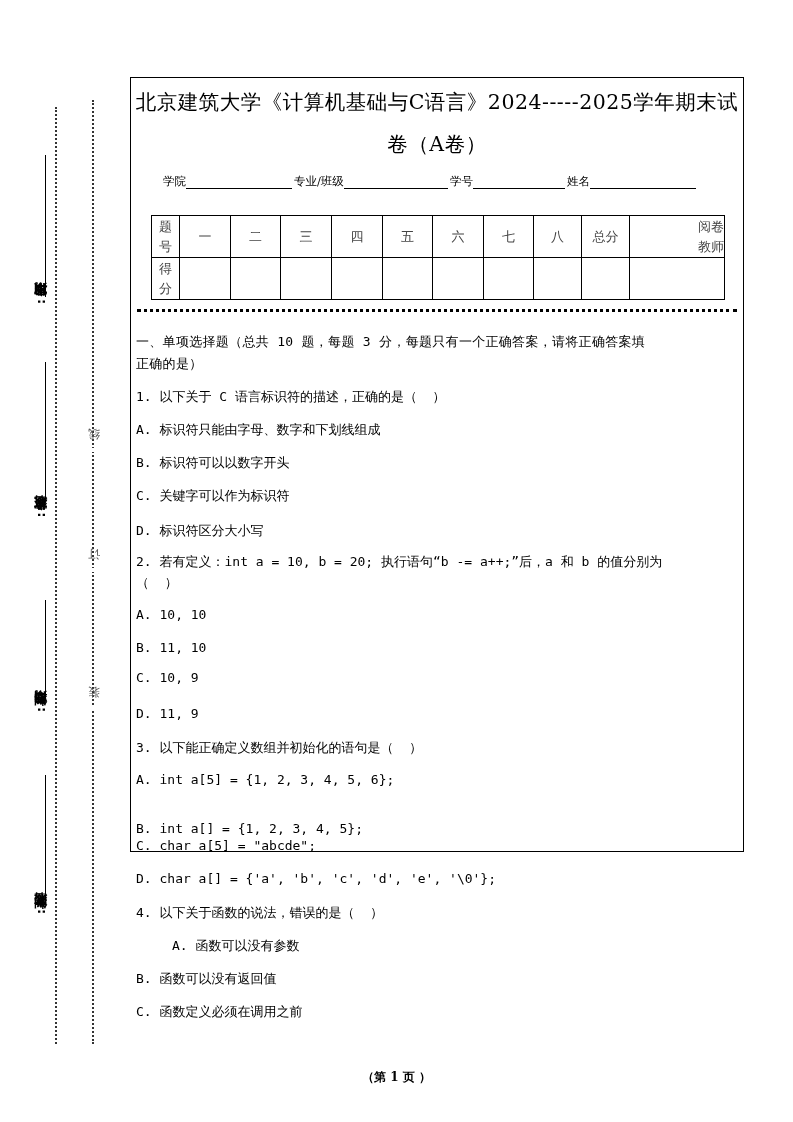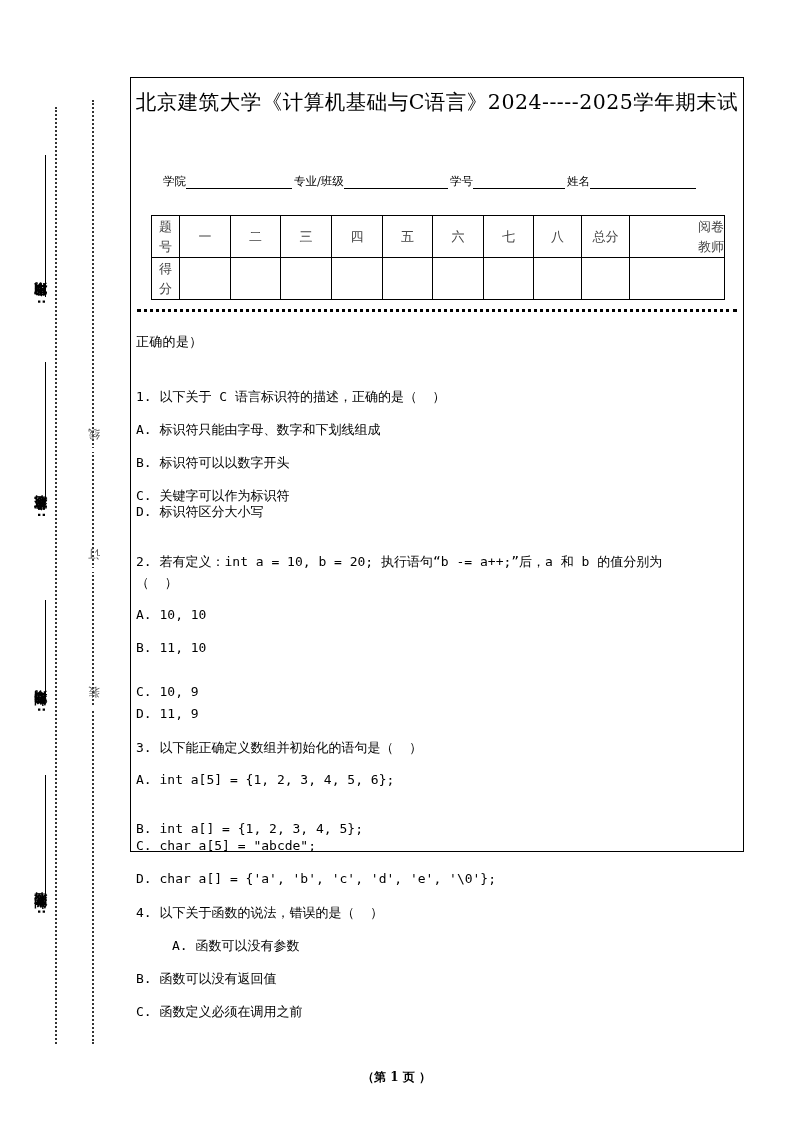--- a/index.html
+++ b/index.html
@@ -60,20 +60,21 @@
   <div class="dots" style="left:55px; top:107px; height:937px;"></div>
   <div class="dots" style="left:92px; top:100px; height:944px;"></div>
 
   <div class="vmark" style="left:86px; top:448px;">线</div>
   <div class="vmark" style="left:86px; top:568px;">订</div>
   <div class="vmark" style="left:86px; top:706px;">装</div>
 </div>
 
 <div class="frame">
   <div class="title title1">北京建筑大学《计算机基础与C语言》2024-----2025学年期末试</div>
+  <div class="title title2">卷（A卷）</div>
 
   <div class="info">
     <span>学院</span>
     <span class="blank" style="width:106px;"></span>
     <span>专业/班级</span>
     <span class="blank" style="width:104px;"></span>
     <span>学号</span>
     <span class="blank" style="width:92px;"></span>
     <span>姓名</span>
     <span class="blank" style="width:106px;"></span>
@@ -122,34 +123,35 @@
       <td></td>
       <td></td>
     </tr>
   </tbody>
     </table>
 
   <div class="sep"></div>
 
   <div class="content">
     <div class="line section" style="top:0px;">
+      <div>一、单项选择题（总共 10 题，每题 3 分，每题只有一个正确答案，请将正确答案填</div>
       <div>正确的是）</div>
     </div>
 
     <div class="line" style="top:57px;">1. 以下关于 C 语言标识符的描述，正确的是（  ）</div>
     <div class="line" style="top:90px;">A. 标识符只能由字母、数字和下划线组成</div>
     <div class="line" style="top:123px;">B. 标识符可以以数字开头</div>
     <div class="line" style="top:156px;">C. 关键字可以作为标识符</div>
-    <div class="line" style="top:172px;">D. 标识符区分大小写</div>
+    <div class="line" style="top:191px;">D. 标识符区分大小写</div>
 
     <div class="line" style="top:222px;">2. 若有定义：int a = 10, b = 20; 执行语句“b -= a++;”后，a 和 b 的值分别为</div>
     <div class="line" style="top:243px;">（  ）</div>
     <div class="line" style="top:276px;">A. 10, 10</div>
     <div class="line" style="top:309px;">B. 11, 10</div>
-    <div class="line" style="top:353px;">C. 10, 9</div>
+    <div class="line" style="top:339px;">C. 10, 9</div>
     <div class="line" style="top:375px;">D. 11, 9</div>
 
     <div class="line" style="top:408px;text-align:right;">3. 以下能正确定义数组并初始化的语句是（  ）</div>
     <div class="line" style="top:441px;">A. int a[5] = {1, 2, 3, 4, 5, 6};</div>
     <div class="line" style="top:490px;">B. int a[] = {1, 2, 3, 4, 5};</div>
     <div class="line" style="top:507px;">C. char a[5] = "abcde";</div>
     <div class="line" style="top:540px;">D. char a[] = {'a', 'b', 'c', 'd', 'e', '\0'};</div>
 
     <div class="line" style="top:573px;">4. 以下关于函数的说法，错误的是（  ）</div>
     <div class="line" style="top:606px;margin-left:36px;">A. 函数可以没有参数</div>

